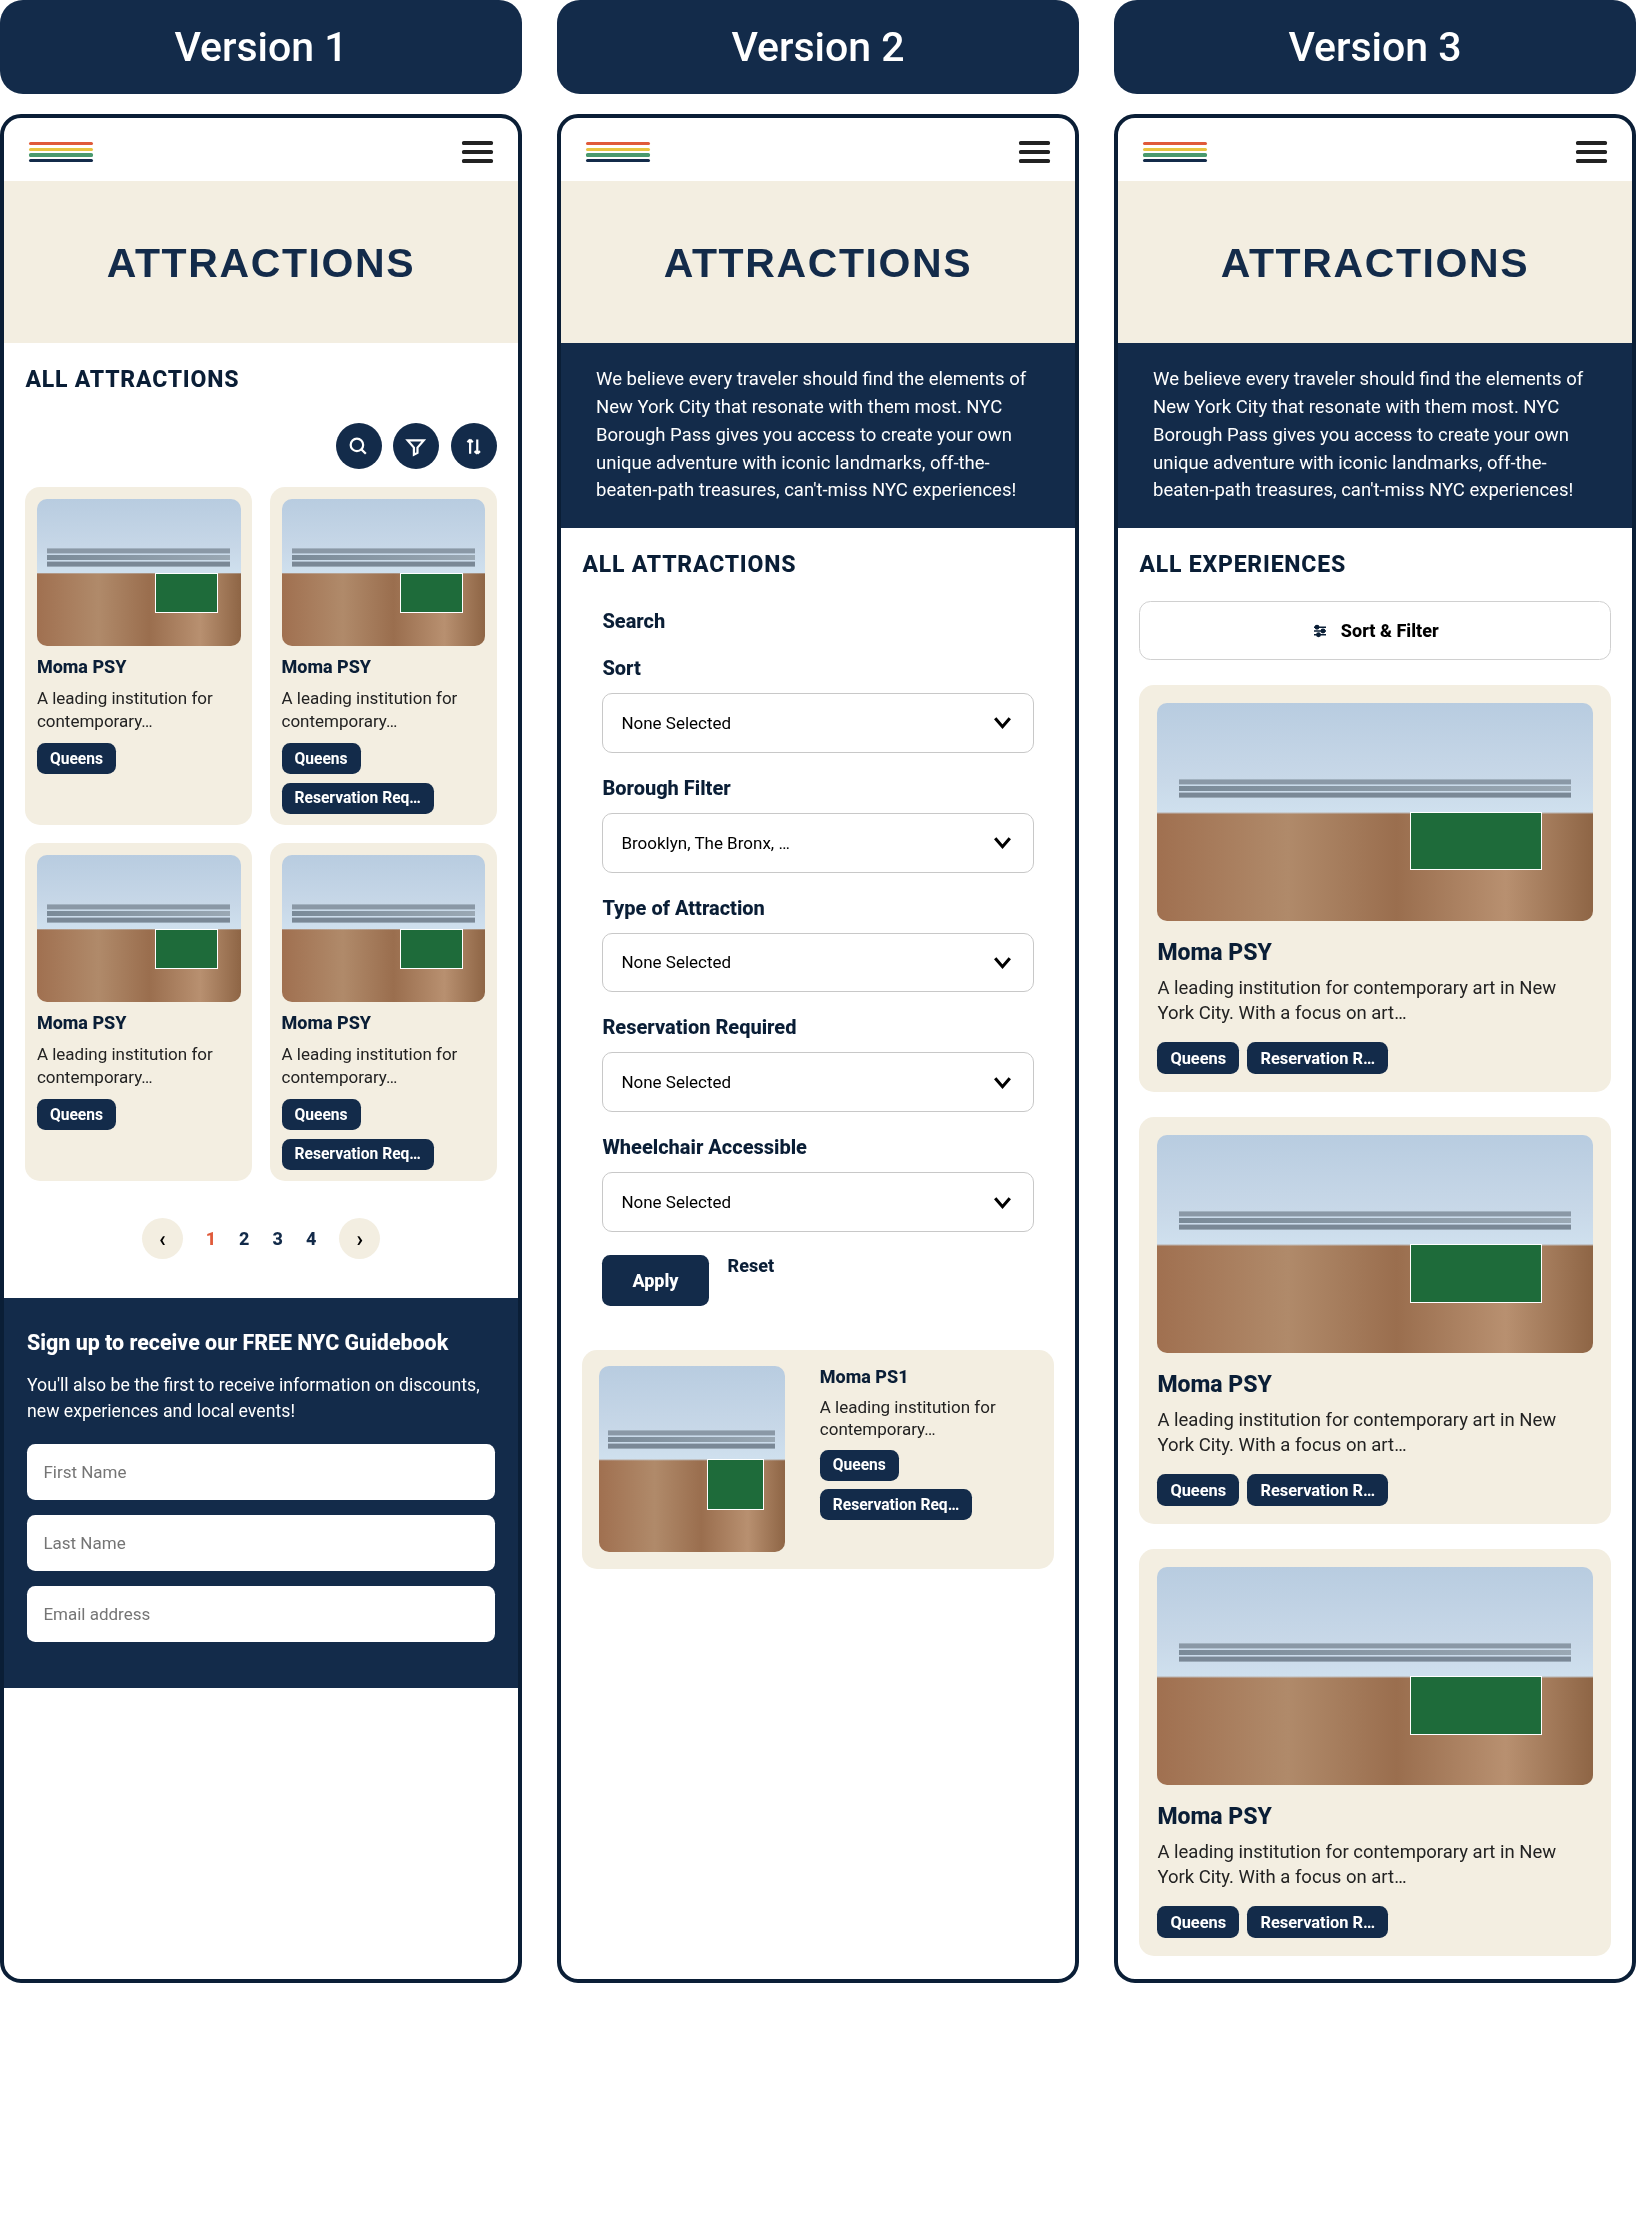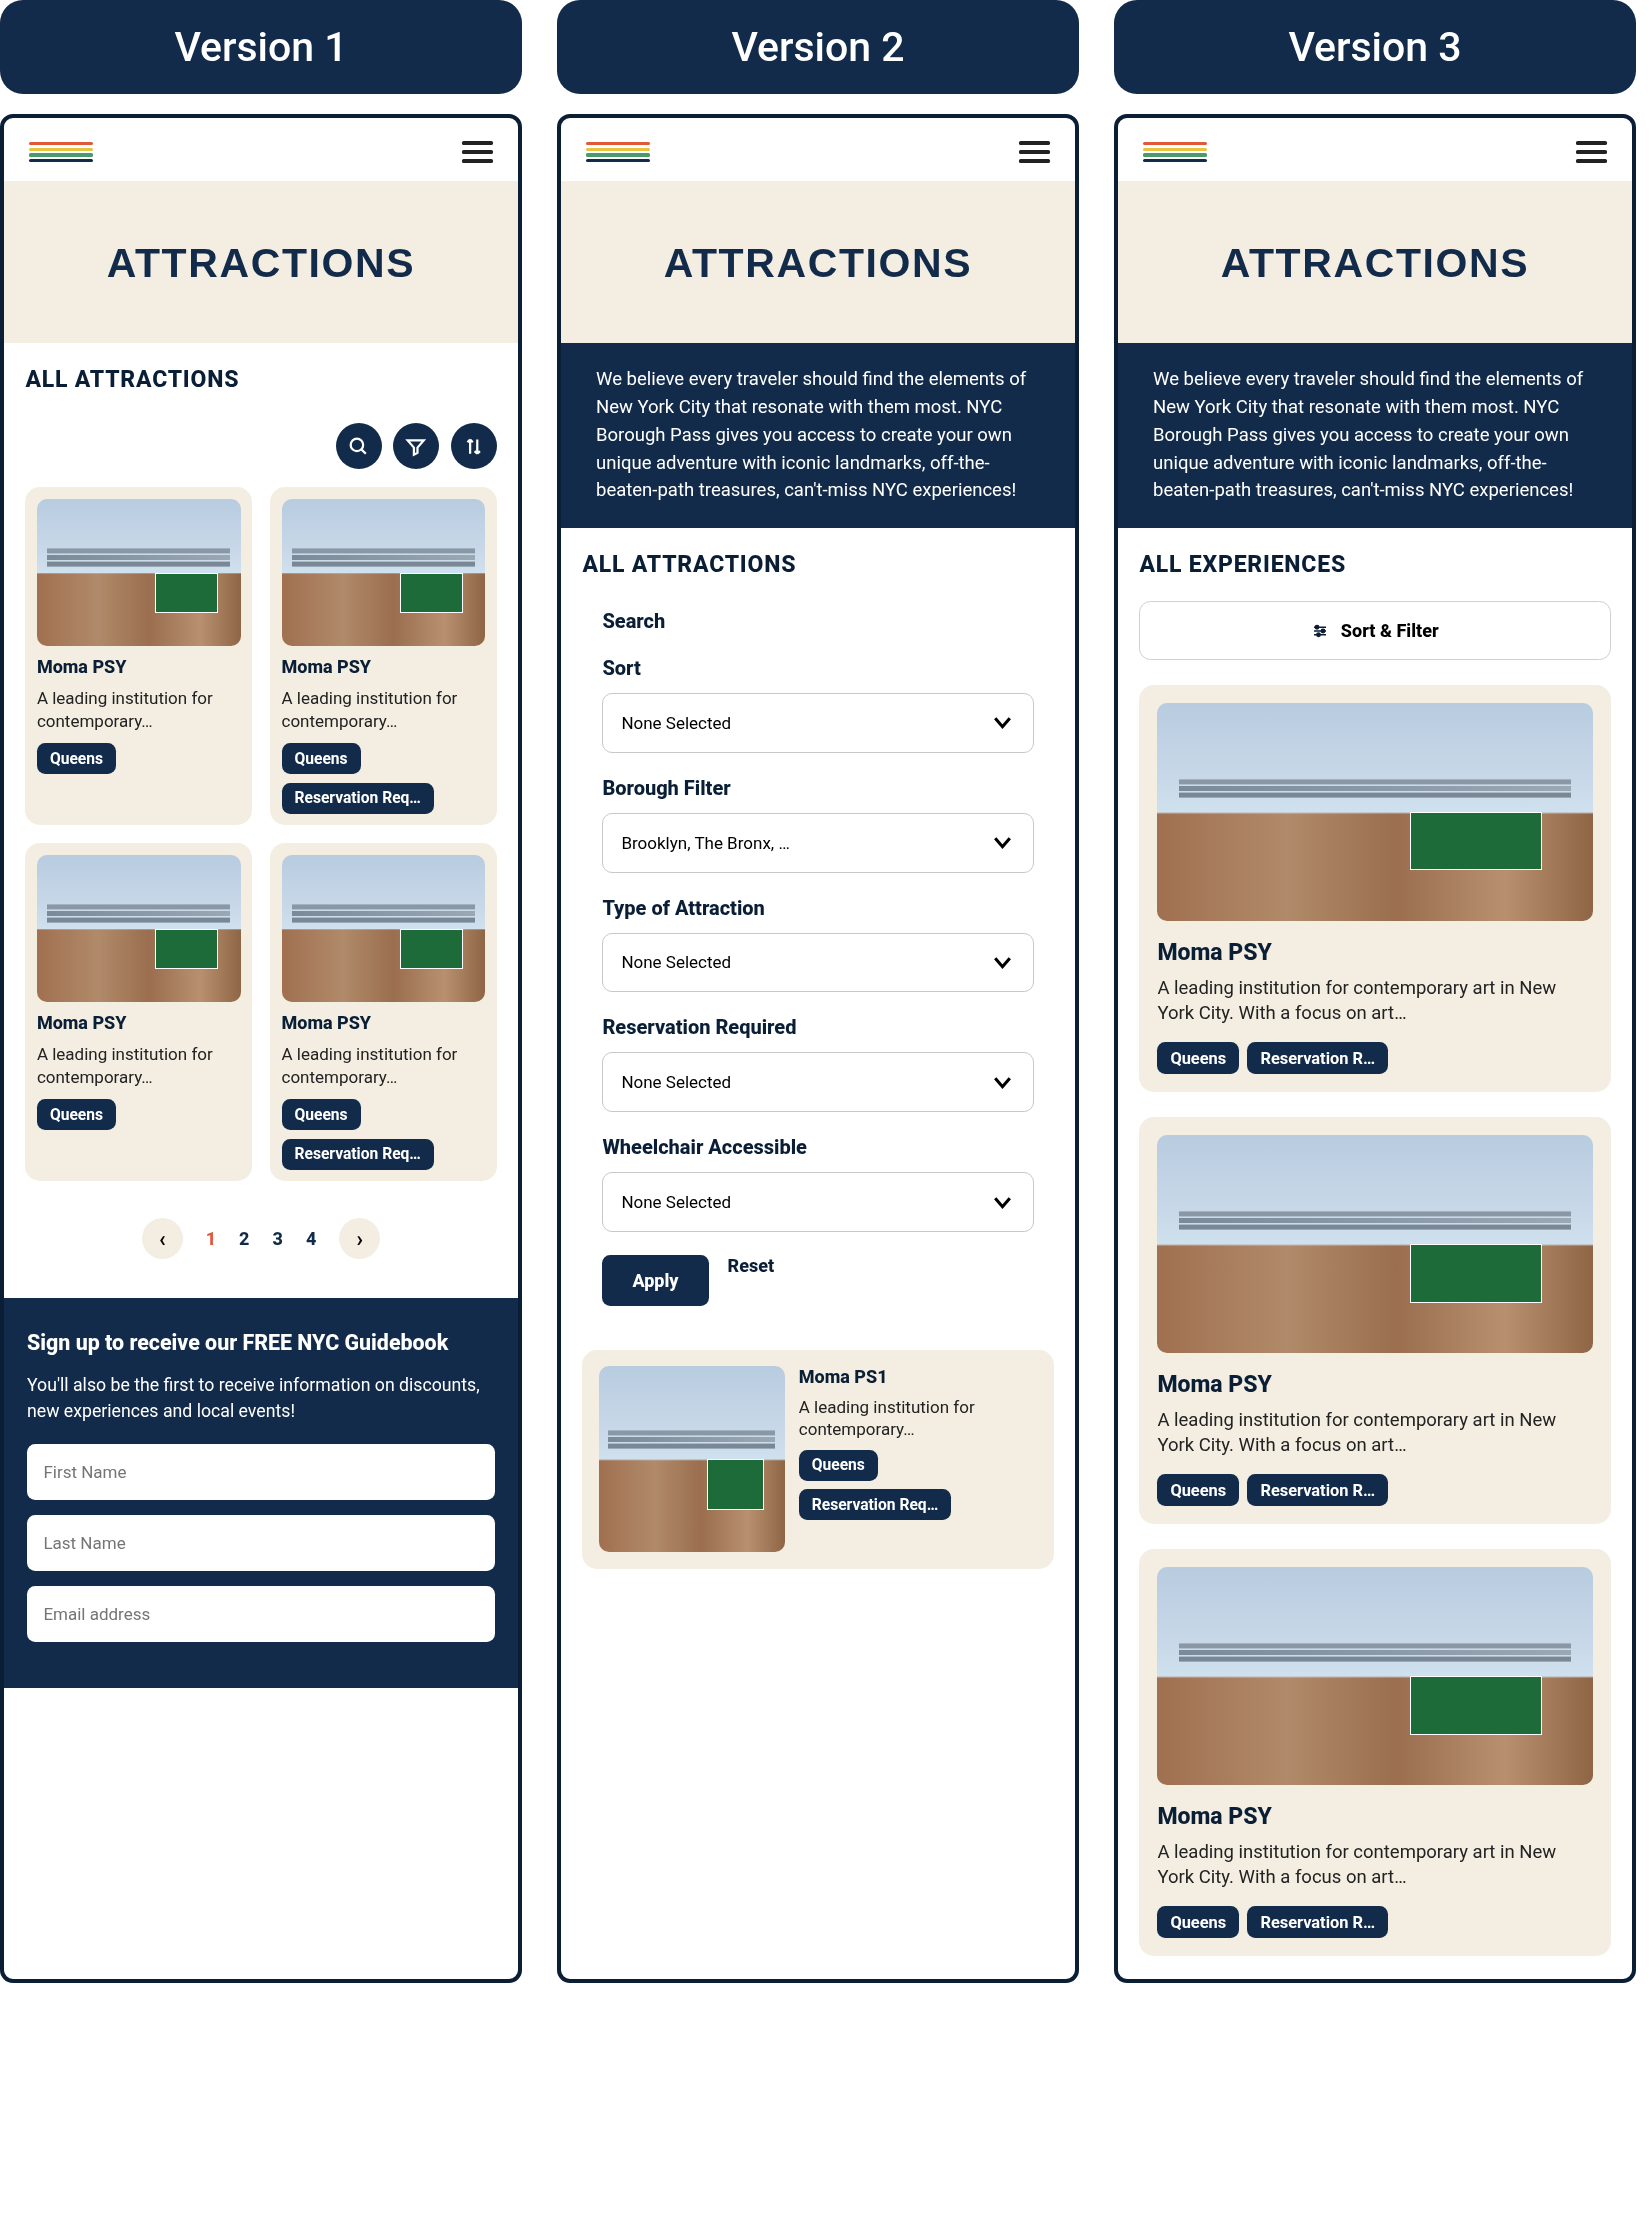--- a/index.html
+++ b/index.html
@@ -1,20 +1,20 @@
 <!DOCTYPE html>
 <html style="font-size:13px"><head>
 <meta charset="utf-8">
 <style>
 *{margin:0;padding:0;box-sizing:border-box;font-family:-apple-system,BlinkMacSystemFont,'Segoe UI',Roboto,Arial,sans-serif}
 body{background:#fff;padding:0}
 .versions-row{display:flex;gap:35px;padding:0;width:1650px}
 .version-col{width:522px;display:flex;flex-direction:column}
 .version-header{background:#132b4a;color:#fff;border-radius:23px;padding:23px 0;text-align:center;font-size:41px;font-weight:500;margin-bottom:20px}
-.phone{border:4.1px solid #0a1e36;border-radius:13px;background:#fff;overflow:hidden;flex:1;height:2078px}
+.phone{border:4.1px solid #0a1e36;border-radius:21px;background:#fff;overflow:hidden;flex:1;height:2078px}
 .topbar{display:flex;align-items:center;justify-content:space-between;padding:23px 25px 18px}
 .logo{display:flex;flex-direction:column;gap:2.5px}
 .logo-line{height:3.3px;width:64px;border-radius:1.6px}
 .logo-line.r{background:#e05a3a}
 .logo-line.y{background:#e8c340}
 .logo-line.g{background:#4a9a6e}
 .logo-line.b{background:#132b4a}
 .hamburger{display:flex;flex-direction:column;gap:5px;cursor:pointer}
 .hamburger span{display:block;width:31px;height:4.1px;background:#222;border-radius:1.6px}
 .hero{background:#f3eee1;text-align:center;padding:59px 16.4px 56px}
@@ -51,21 +51,21 @@
 .input-field{width:100%;background:#fff;border:none;border-radius:8.2px;padding:18px 16.4px;font-size:17px;margin-bottom:15px;color:#555}
 .filter-block{margin-bottom:23px}
 .filter-label{font-size:20px;font-weight:800;color:#0a1e36;margin-bottom:13px}
 .filter-input,.filter-select{width:100%;border:0.8px solid #c8c8c8;border-radius:10px;padding:16.4px 18px;font-size:17px;background:#fff;display:flex;align-items:center;justify-content:space-between}
 .filter-input{gap:15px;justify-content:flex-start}
 .filter-input svg{width:21.4px;height:21.4px;stroke:#555;fill:none;stroke-width:2.5}
 .chev{width:25px;height:25px}
 .btnrow{display:flex;align-items:flex-start;gap:19px;margin-top:5px}
 .apply-btn{background:#132b4a;color:#fff;font-weight:800;font-size:18px;padding:15px 30px;border-radius:8.2px;border:none;cursor:pointer}
 .reset-btn{background:none;border:none;font-weight:800;font-size:18px;color:#0a1e36;cursor:pointer}
-.list-card{background:#f3eee1;border-radius:15px;padding:16.4px;display:flex;gap:14px;margin-top:44px}
+.list-card{background:#f3eee1;border-radius:15px;padding:16.4px;display:flex;gap:35px;margin-top:44px}
 .list-card .thumb{width:186px;flex-shrink:0;aspect-ratio:1}
 .sortfilter-btn{width:100%;border:0.8px solid #d0d0d0;border-radius:11.5px;background:#fff;padding:18px;font-size:18px;font-weight:800;display:flex;align-items:center;justify-content:center;gap:11.5px;cursor:pointer}
 .sortfilter-btn svg{width:18px;height:18px;stroke:#0a1e36;fill:none;stroke-width:2.5}
 .full-card{background:#f3eee1;border-radius:15px;padding:18px;margin-top:25px}
 .full-card .thumb{aspect-ratio:2;margin-bottom:18px}
 .full-card .card-title{font-size:23px;margin-bottom:10px}
 .full-card .card-desc{font-size:18.5px;margin-bottom:16.4px}
 .full-card .tag{font-size:16.4px}
 .filters-pad{padding:0 20px}
 </style>

